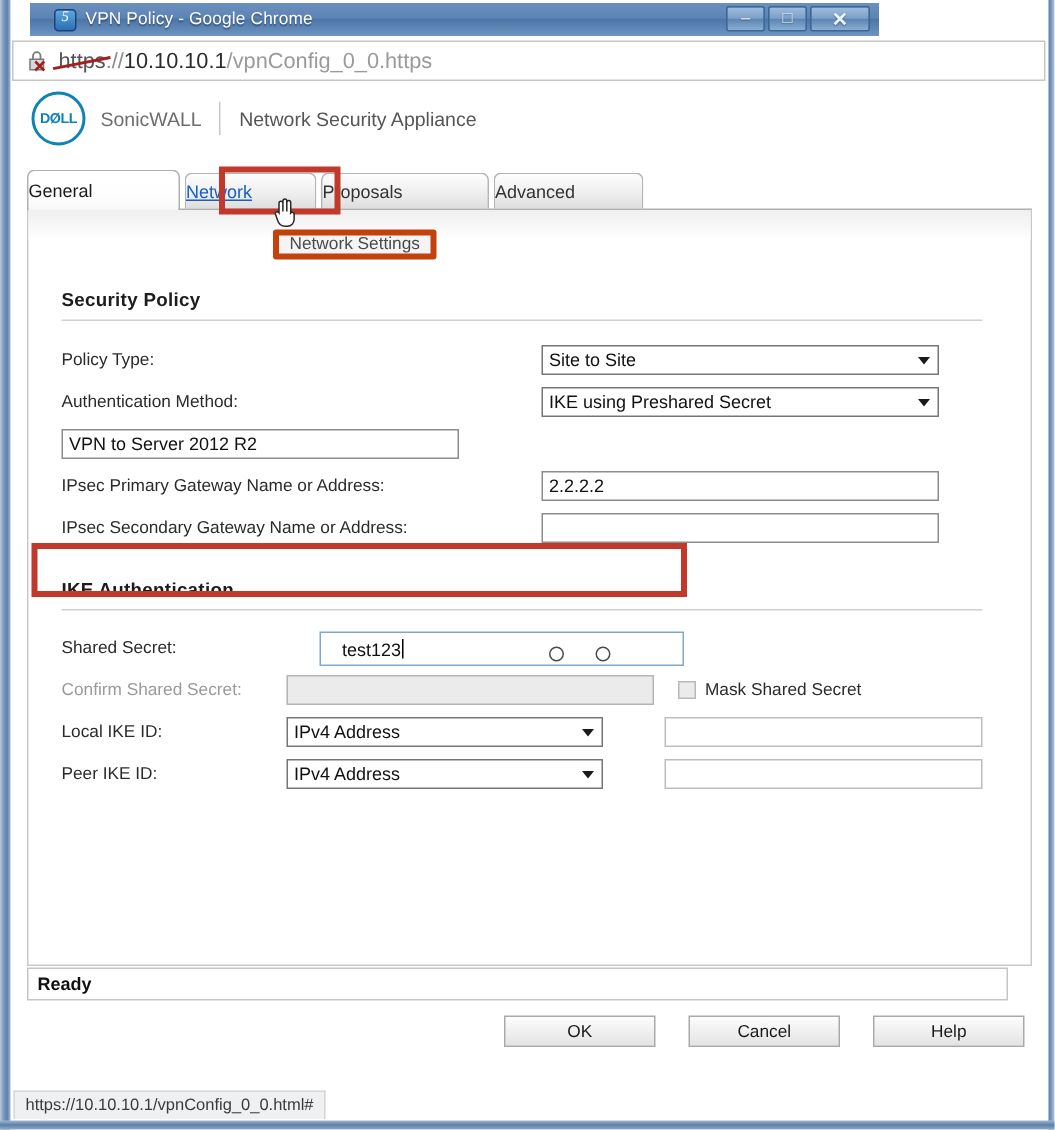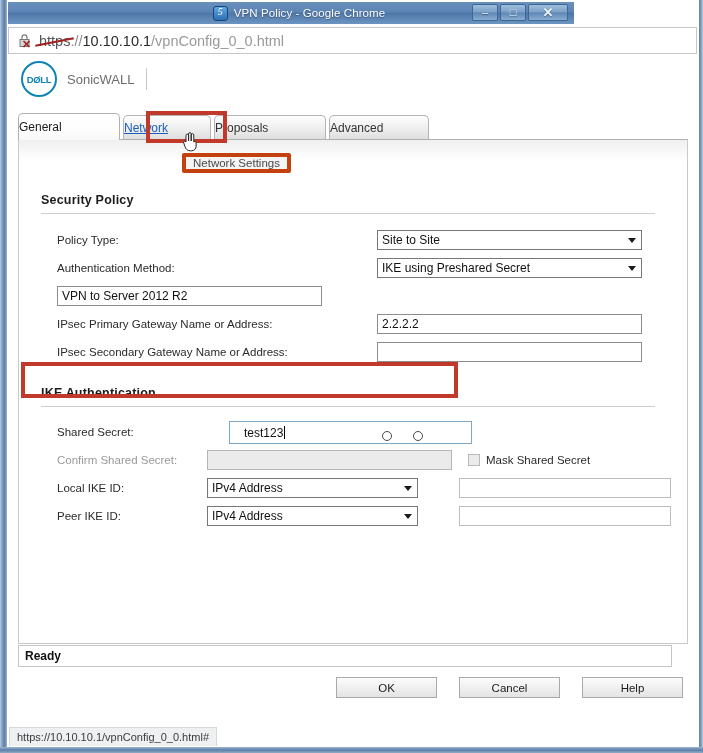--- a/index.html
+++ b/index.html
@@ -22,24 +22,24 @@
   
   .frame-left   { position:absolute; left:0;  top:0; width:7px; height:753px;
                   background: linear-gradient(to right,#b9cbe0,#7d9cc0,#5c7fa8,#9fb6d0); }
   .frame-right  { position:absolute; right:0; top:0; width:4px; height:753px;
                   background: linear-gradient(to left,#b9cbe0,#7d9cc0,#5c7fa8); }
   .frame-bottom { position:absolute; left:0; bottom:0; width:703px; height:6px;
                   background: linear-gradient(to bottom,#9fb6d0,#5c7fa8,#8fabc8); }
 
   
   #titlebar {
-    position: absolute; left: 8px; top: 2px;
+    position: absolute; left: 20px; top: 2px;
     width: 566px; height: 22px;
     background: linear-gradient(to bottom,#6a90bd 0%,#5c84b4 45%,#4d76a8 50%,#6d95c2 100%);
-    display: flex; align-items: center; justify-content: center;
+    display: flex; align-items: center;
   }
   #chrome-icon {
     width: 15px; height: 15px; margin-left: 16px; margin-right: 6px;
     border-radius: 3px;
     background: linear-gradient(to bottom,#5fa8e0,#2a6fb5);
     border: 1px solid #17457a;
     position: relative; flex: none;
   }
   #chrome-icon::after {
     content: "5"; position: absolute; left: 0; right: 0; top: -1px;
@@ -188,21 +188,21 @@
 
   .section-head {
     position: absolute;
     font-size: 12.5px; font-weight: bold; color: #1c1c1c;
     letter-spacing: .2px;
   }
   .section-rule {
     position: absolute; height: 1px; background: #cfcfcf;
   }
 
-  .frow { position: absolute; display: flex; align-items: center; margin-left: 16px; }
+  .frow { position: absolute; display: flex; align-items: center; }
   .flabel { font-size: 11.5px; color: #2b2b2b; white-space: nowrap; }
   .flabel.dim { color: #9a9a9a; }
 
   .fselect {
     height: 20px; border: 1px solid #767676; background: #ffffff;
     font-size: 12px; color: #111111;
     display: flex; align-items: center; padding-left: 4px;
     position: relative;
   }
   .fselect .arrow {
@@ -312,30 +312,31 @@
 
   <div id="addressbar">
     <div id="sec-icon">
       <svg width="15" height="16" viewBox="0 0 15 16">
         <rect x="2" y="6.5" width="9" height="7" fill="#d8d8d8" stroke="#7a7a7a" stroke-width="1"></rect>
         <path d="M4 6.5 V4.3 a2.5 2.5 0 0 1 5 0 V6.5" fill="none" stroke="#7a7a7a" stroke-width="1.2"></path>
         <path d="M5.5 8 L11.5 14 M11.5 8 L5.5 14" stroke="#a32020" stroke-width="1.7" fill="none"></path>
       </svg>
     </div>
     <div id="url-wrap">
-      <span id="url-scheme">https</span><span>://</span><span id="url-host">10.10.10.1</span><span id="url-path">/vpnConfig_0_0.html</span>
+      <span id="url-scheme">https</span><span>://</span><span id="url-host">10.10.10.1</span><span id="url-path">/vpnConfig_0_0.https</span>
     </div>
   </div>
 
   <div id="brandbar">
     <div id="dell-logo">
       <span>DØLL</span>
     </div>
     <div id="brand-sonicwall">SonicWALL</div>
     <div id="brand-div"></div>
+    <div id="brand-sub">Network Security Appliance</div>
   </div>
 
   <div id="tabstrip">
     <div class="tab active" id="tab-general">
       <span>General</span>
     </div>
     <div class="tab link-tab" id="tab-network">
       <span>Network</span>
     </div>
     <div class="tab" id="tab-proposals">

